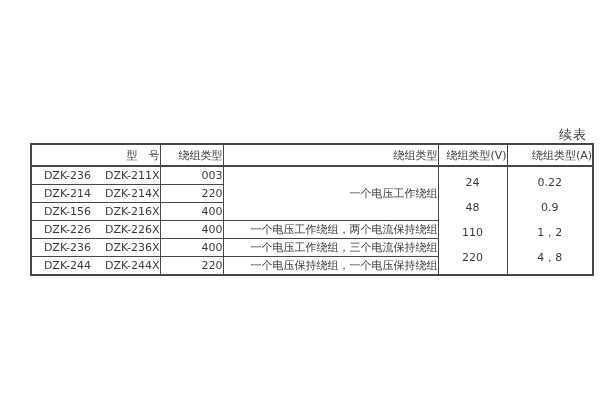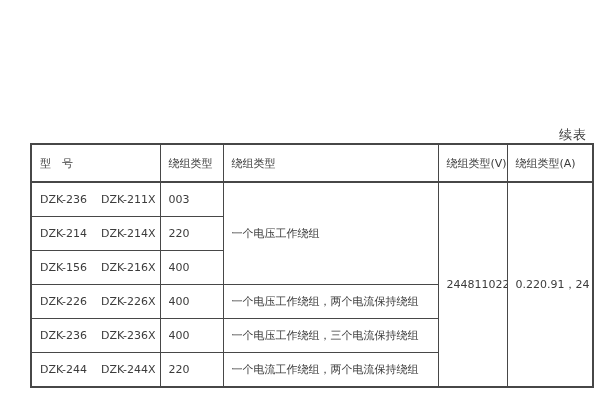--- a/index.html
+++ b/index.html
@@ -34,38 +34,38 @@
     width: 562px;
     border-collapse: collapse;
     table-layout: fixed;
     border: 2px solid #474747;
     font-size: 11px;
     color: #3b3b3b;
   }
   table.spec th,
   table.spec td {
     border: 1px solid #474747;
-    padding: 8px;
-    text-align: left;
+    padding: 0;
+    text-align: right;
     vertical-align: middle;
     font-weight: normal;
     white-space: nowrap;
     overflow: hidden;
   }
   table.spec thead th {
     height: 20px;
     border-bottom: 2px solid #474747;
   }
   table.spec tbody td { height: 17px; }
   td.model-cell span { display: inline-block; }
   td.model-cell .m-a { margin-right: 14px; }
   .stackbox {
     height: 100px;
     display: flex;
-    flex-direction: row;
+    flex-direction: column;
     justify-content: space-around;
     align-items: center;
   }
   .stackbox span { display: block; line-height: 12px; }
 </style>
 </head>
 <body>
 
 <div class="sheet">
 
@@ -136,18 +136,18 @@
           <span class="m-a">DZK-236</span><span class="m-b">DZK-236X</span>
         </td>
         <td>400</td>
         <td>一个电压工作绕组，三个电流保持绕组</td>
       </tr>
       <tr>
         <td class="model-cell">
           <span class="m-a">DZK-244</span><span class="m-b">DZK-244X</span>
         </td>
         <td>220</td>
-        <td>一个电流工作绕组，两个电流保持绕组</td>
+        <td>一个电压保持绕组，一个电压保持绕组</td>
       </tr>
     </tbody>
   </table>
 
 </div>
 
 </body></html>

